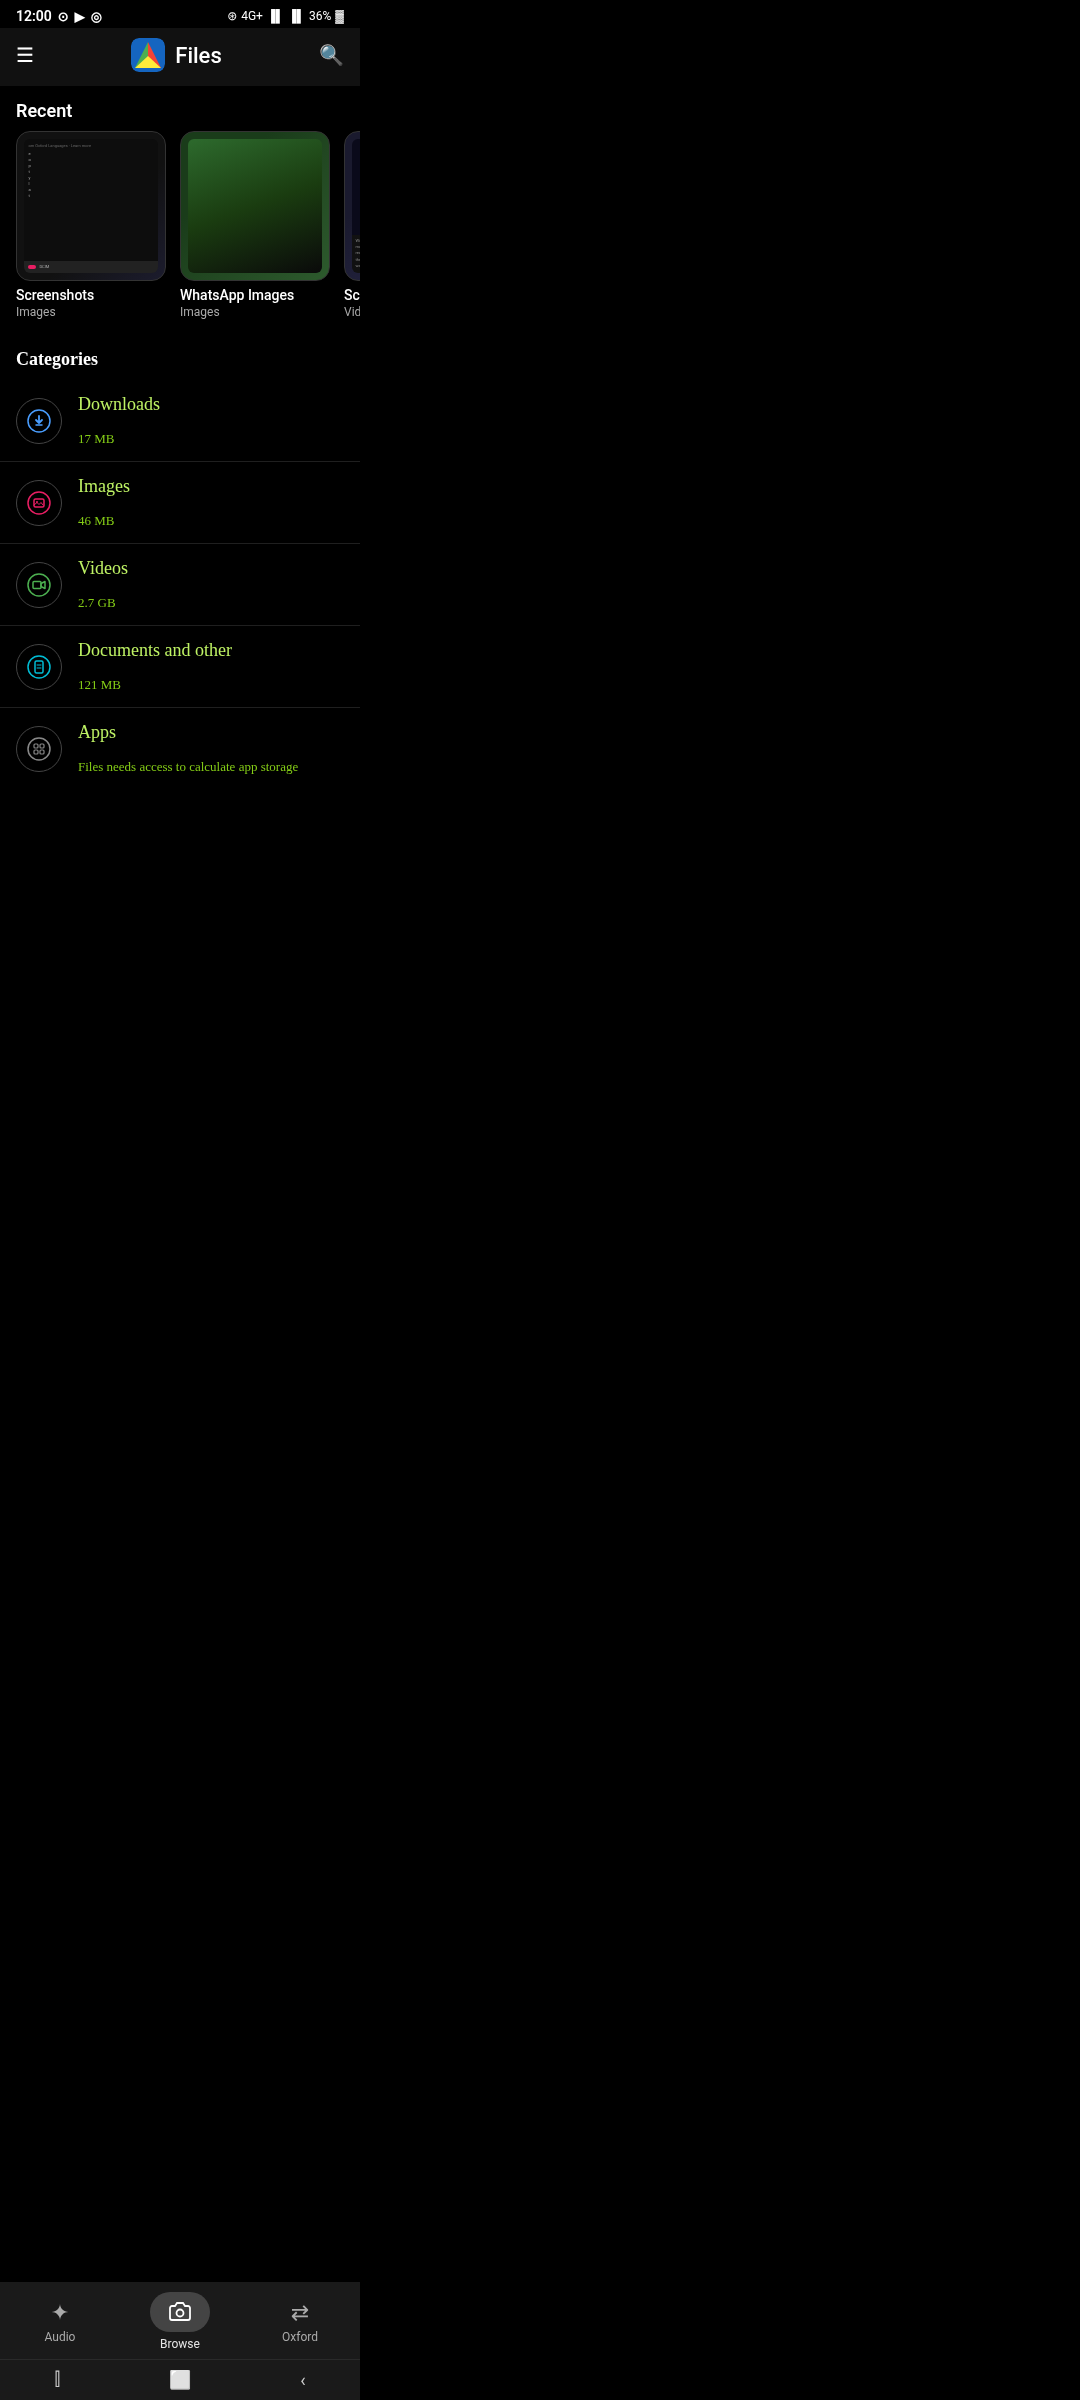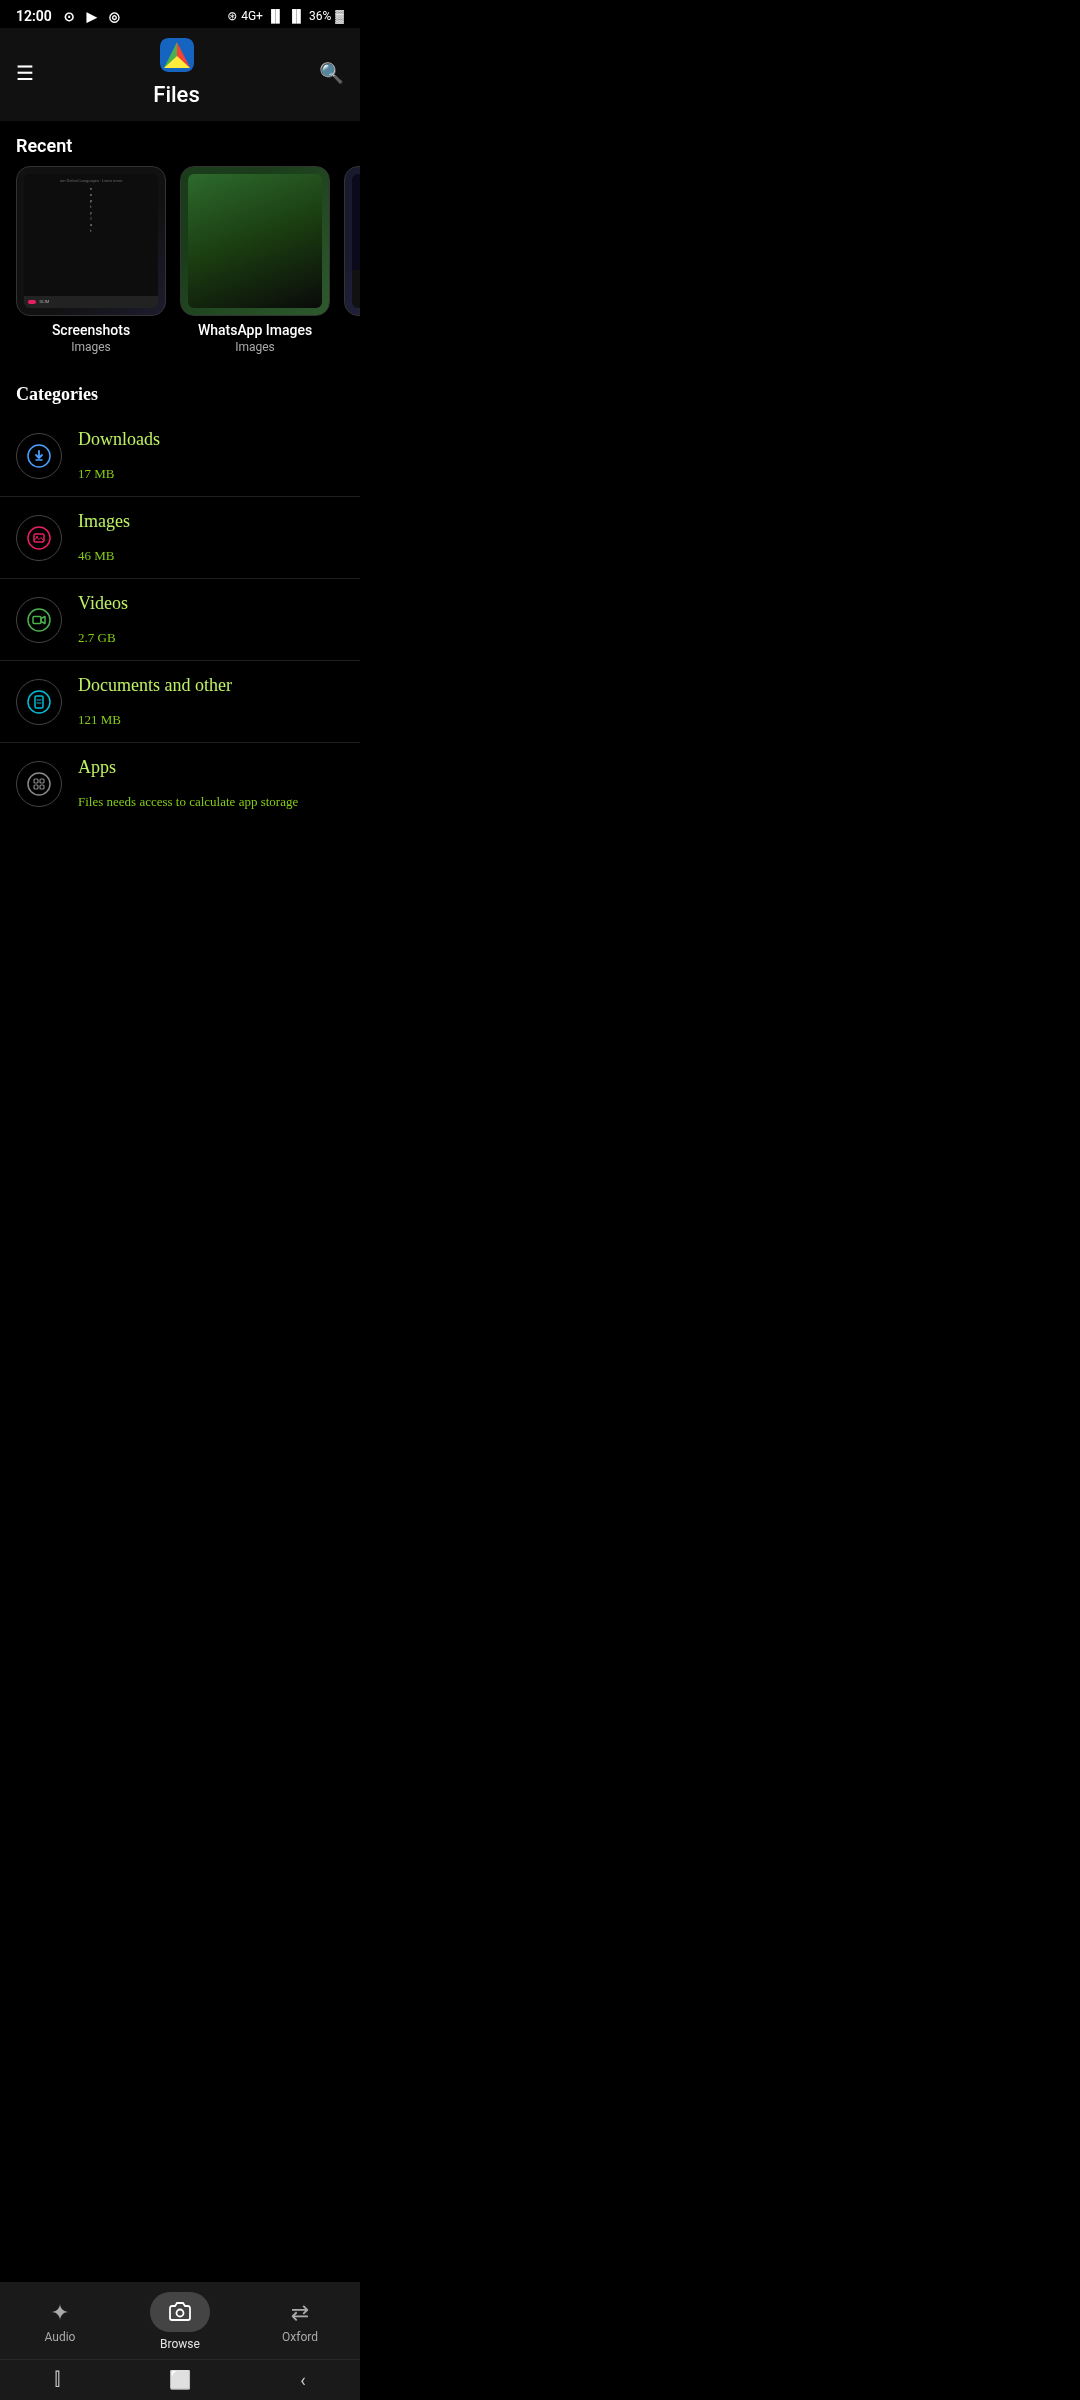--- a/index.html
+++ b/index.html
@@ -20,21 +20,21 @@
       align-items: center;
       padding: 8px 16px 4px;
       background: #000;
     }
     .status-left {
       font-size: 14px;
       font-weight: 600;
       color: #fff;
       display: flex;
       align-items: center;
-      gap: 12px;
+      gap: 6px;
     }
     .status-right {
       display: flex;
       align-items: center;
       gap: 4px;
       font-size: 12px;
       color: #fff;
     }
     .status-icon {
       font-size: 13px;
@@ -48,21 +48,20 @@
       padding: 10px 16px 14px;
       background: #111;
     }
     .header-title {
       display: flex;
       align-items: center;
       gap: 10px;
       font-size: 22px;
       font-weight: 500;
       color: #fff;
-      flex-direction: column;
     }
     .app-logo {
       width: 34px;
       height: 34px;
       border-radius: 8px;
       overflow: hidden;
       display: flex;
       align-items: center;
       justify-content: center;
     }
@@ -80,21 +79,20 @@
       padding: 14px 16px 10px;
     }
 
     
     .recent-scroll {
       display: flex;
       overflow-x: auto;
       padding: 0 16px 16px;
       gap: 14px;
       scrollbar-width: none;
-      text-align: center;
     }
     .recent-scroll::-webkit-scrollbar { display: none; }
     .recent-item {
       flex: 0 0 150px;
       cursor: pointer;
     }
     .recent-thumb {
       width: 150px;
       height: 150px;
       border-radius: 14px;

